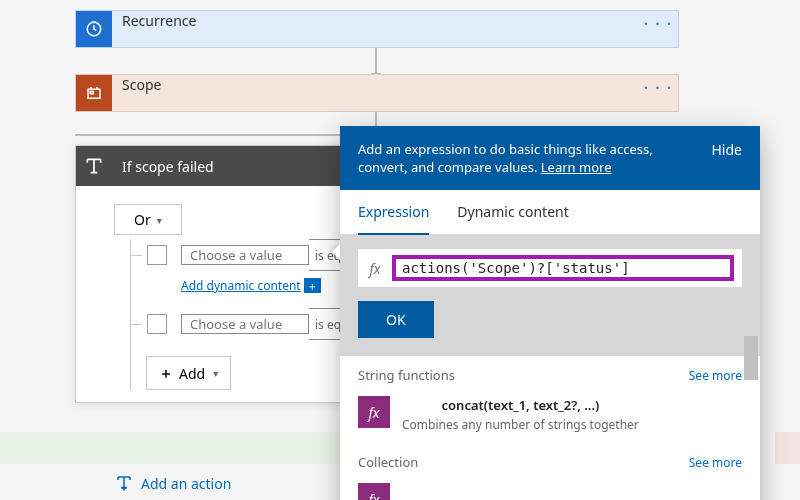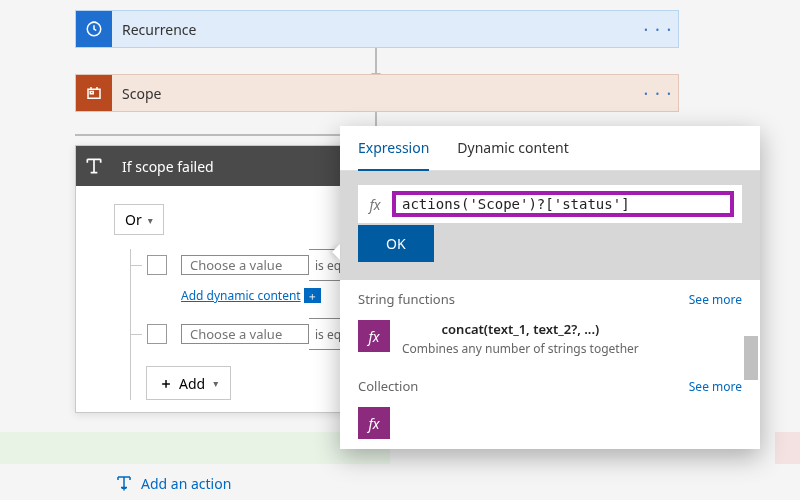--- a/index.html
+++ b/index.html
@@ -1,20 +1,20 @@
 <!DOCTYPE html>
 <html><head>
 <meta charset="utf-8">
 <style>
   * { box-sizing: border-box; margin: 0; padding: 0; font-family: "Segoe UI", system-ui, sans-serif; }
   body { width: 800px; height: 500px; background: #f5f5f5; position: relative; overflow: hidden; }
 
   .canvas { position: absolute; left: 0; top: 0; right: 0; bottom: 0; }
 
-  .flow-card { position: absolute; left: 75px; width: 604px; height: 38px; background: #fff; border: 1px solid #c8c8c8; display: flex; align-items: center; }
+  .flow-card { position: absolute; left: 75px; width: 604px; height: 38px; background: #fff; border: 1px solid #c8c8c8; display: flex; align-items: flex-start; }
   .card-recurrence { top: 10px; background: #e0ecf9; border-color: #b9d4ef; }
   .card-scope { top: 74px; background: #f4e5dd; border-color: #e0c7ba; }
 
   .card-iconbox { width: 36px; height: 36px; display: flex; align-items: center; justify-content: center; color: #fff; font-size: 16px; }
   .ic-recurr { background: #1f6fd0; }
   .ic-scope  { background: #b9491f; }
   .card-title { flex: 1; padding-left: 10px; font-size: 14px; color: #333; }
   .card-menu { width: 40px; text-align: center; color: #3b78c5; font-size: 18px; letter-spacing: 1px; cursor: pointer; }
 
   .arrow { position: absolute; left: 375px; top: 48px; width: 2px; height: 26px; background: #bbb; }
@@ -22,21 +22,21 @@
   .arrow2 { top: 112px; height: 22px; }
   .arrow2::after { display:none; }
   .arrow2-bar { position:absolute; left:75px; top:134px; width:604px; height:2px; background:#bbb; }
 
   .cond-card { position: absolute; left: 75px; top: 145px; width: 604px; background: #fff; border: 1px solid #c8c8c8; box-shadow: 0 2px 8px rgba(0,0,0,.1); }
   .cond-header { height: 40px; background: #4a4a4a; color: #fff; display: flex; align-items: center; }
   .cond-header .card-iconbox { background: #4a4a4a; }
   .cond-header .card-title { color: #fff; }
   .cond-body { padding: 18px 20px 12px 38px; position: relative; }
 
-  .or-chip { display:inline-flex; align-items: center; border:1px solid #c8c8c8; padding: 5px 10px; font-size: 14px; background:#fff; margin-bottom: 14px; }
+  .or-chip { display:inline-flex; align-items: center; border:1px solid #c8c8c8; padding: 5px 19px; font-size: 14px; background:#fff; margin-bottom: 4px; }
   .or-chip .chev { margin-left: 6px; font-size: 10px; color:#666; }
 
   .cond-rows { margin-left: 16px; border-left: 1px solid #c8c8c8; padding-left: 16px; }
   .cond-row { display: flex; align-items: center; margin-bottom: 6px; }
   .row-tick { position: relative; }
   .row-tick::before { content:""; position:absolute; left:-17px; top:16px; width:12px; height:1px; background:#c8c8c8; }
   .checkbox { width: 20px; height: 20px; border: 1px solid #999; margin-right: 14px; background:#fff; }
   .val-input { width: 128px; height: 20px; border: 1px solid #8a8a8a; padding: 9px 8px; font-size: 13px; color:#c2410c; }
   .op-box { width: 44px; height: 32px; border: 1px solid #8a8a8a; border-left: none; font-size: 12px; color:#666; display:flex; align-items:center; padding:0 6px;text-align:right; }
   .add-dyn { display:block; margin: 3px 0 14px 34px; font-size: 12px; color: #0069c0; }
@@ -61,21 +61,21 @@
   .panel-hide { font-size: 14px; cursor:pointer; align-self:flex-start; }
 
   .panel-tabs { display:flex; border-bottom:1px solid #ddd; padding: 0 18px; }
   .panel-tab { padding: 12px 0; margin-right: 28px; font-size: 14px; color:#333; cursor:pointer; }
   .panel-tab.active { color:#005ba1; border-bottom: 2px solid #005ba1; margin-bottom:-1px; }
 
   .expr-area { background:#d7d7d7; padding: 14px 18px 18px; }
   .expr-input-wrap { background:#fff; display:flex; align-items:center; height:38px; }
   .fx-label { width:34px; text-align:center; font-style:italic; color:#777; font-size:14px; }
   .expr-input { flex:1; height:26px; border:4px solid #a21caf; padding: 0 6px; font-family: Consolas, monospace; font-size: 14px; color:#222; outline:none; margin-right:8px; }
-  .ok-btn { margin-top: 2px; background:#005ba1; color:#fff; border:none; padding: 9px 28px; font-size: 14px; cursor:pointer; }
+  .ok-btn { margin-top: 14px; background:#005ba1; color:#fff; border:none; padding: 9px 28px; font-size: 14px; cursor:pointer; }
 
   .cat-section { padding: 10px 18px 4px; display:flex; justify-content:space-between; align-items:center; font-size:13px; color:#666; }
   .cat-section .more { color:#0069c0; font-size:12px; cursor:pointer; }
   .fn-item { padding: 8px 18px 10px; display:flex; gap:12px; align-items:flex-start; }
   .fn-icon { width:32px; height:32px; background:#8c2a7d; color:#fff; display:flex; align-items:center; justify-content:center; font-style:italic; font-size:14px; flex-shrink:0; }
   .fn-text .sig { font-size: 13px; font-weight:600; color:#222;text-align:center; }
   .fn-text .desc { font-size: 12px; color:#666; margin-top:2px; }
 
   .panel-scroll { position:absolute; right:2px; top:210px; width:14px; height:150px; }
   .panel-scroll .thumb { position:absolute; top:0; width:14px; height:44px; background:#c0c0c0; }
@@ -165,20 +165,24 @@
       <svg width="18" height="18" viewBox="0 0 24 24" fill="none" stroke="#0069c0" stroke-width="2">
           <path d="M4 4h16M4 4v4M20 4v4M12 4v12M8 18h8"></path>
           <path d="M12 16v6M9 19h6" stroke-width="2"></path>
         </svg>
     </span>
     <span>Add an action</span>
   </div>
 
   <div class="panel">
     <div class="panel-notch"></div>
+    <div class="panel-top">
+      <p><span>Add an expression to do basic things like access, convert, and compare values. </span><a href="#">Learn more</a></p>
+      <span class="panel-hide">Hide</span>
+    </div>
     <div class="panel-tabs">
       <div class="panel-tab active">Expression</div>
       <div class="panel-tab">Dynamic content</div>
     </div>
     <div class="expr-area">
       <div class="expr-input-wrap">
         <div class="fx-label">fx</div>
         <input class="expr-input" value="actions('Scope')?['status']" style="">
       </div>
       <button class="ok-btn">OK</button>

